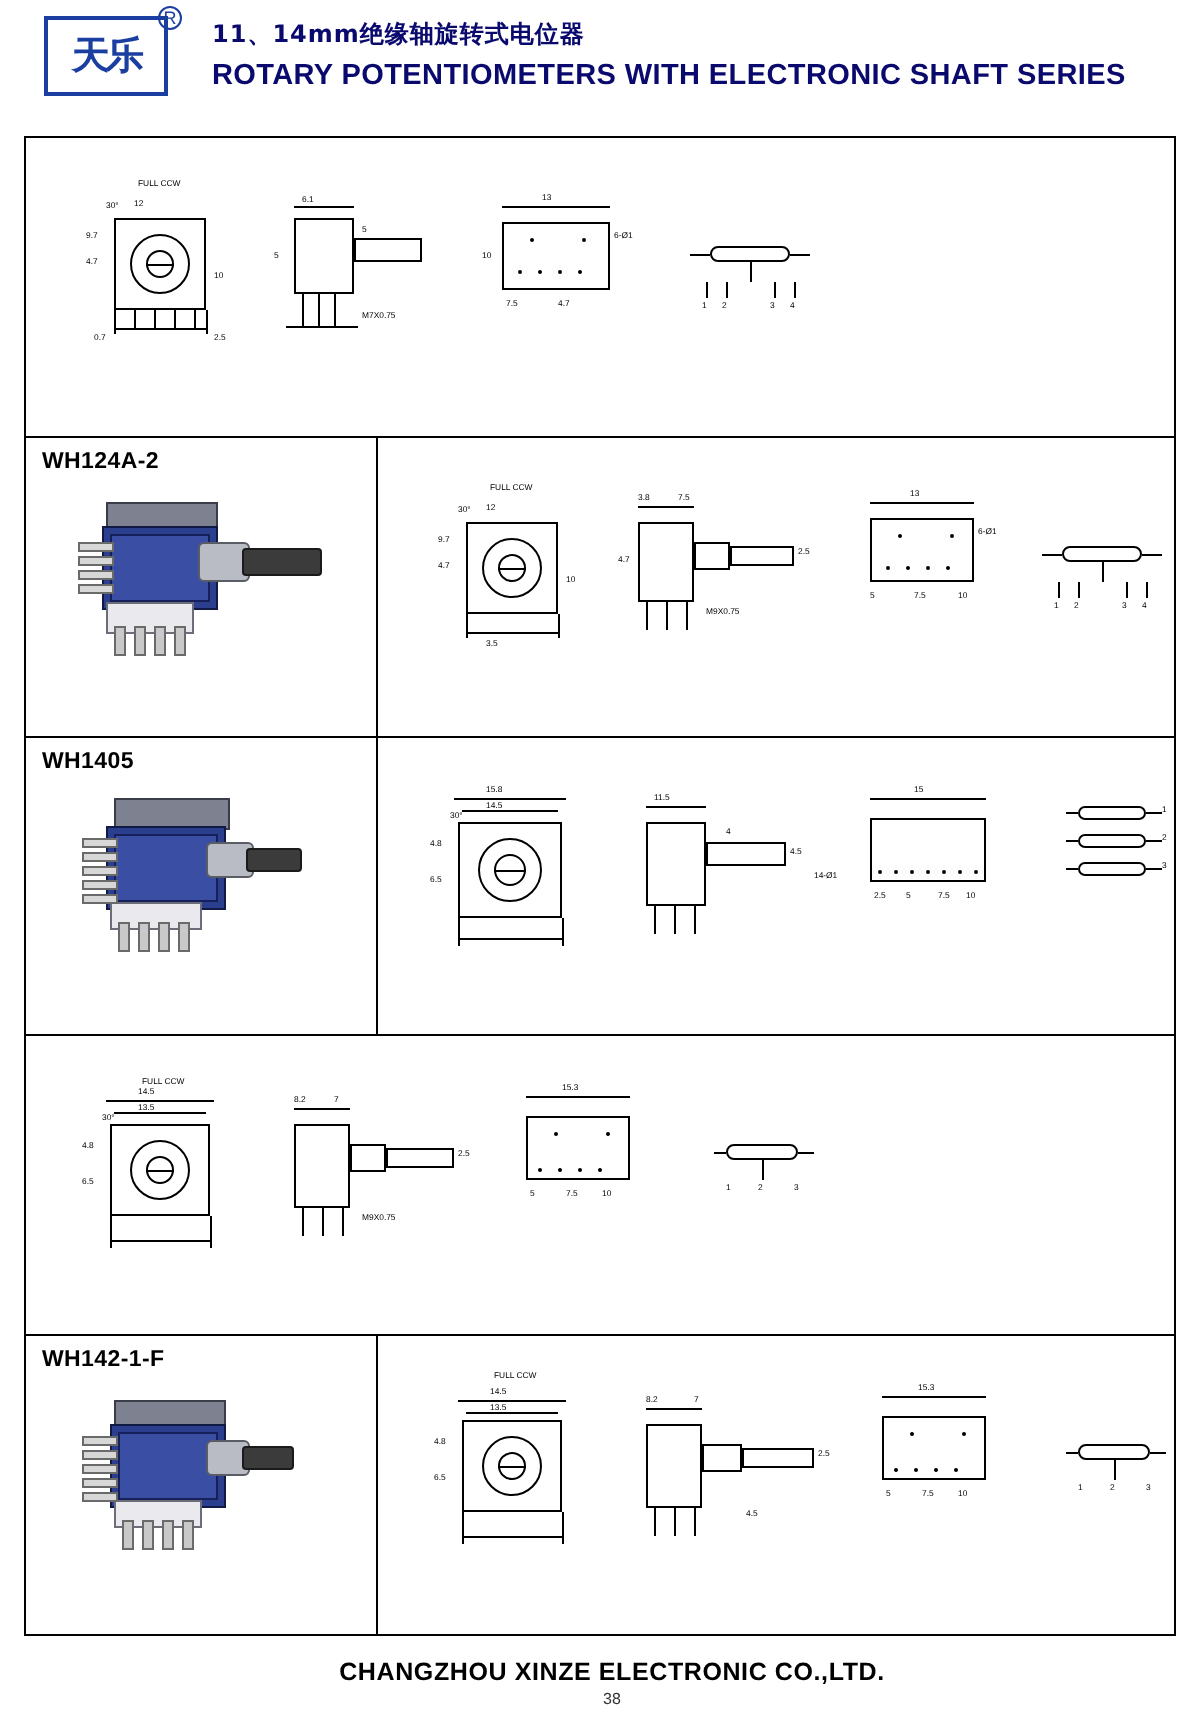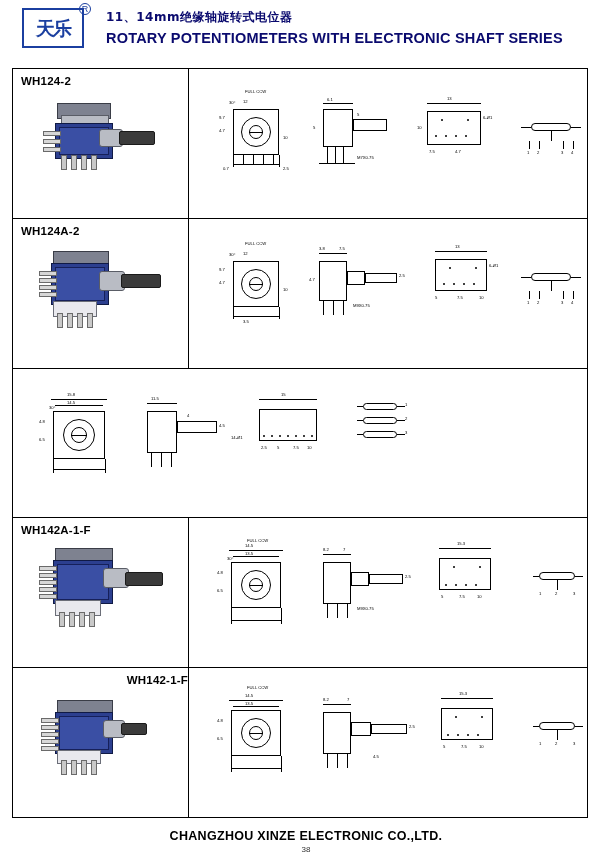--- a/index.html
+++ b/index.html
@@ -98,21 +98,21 @@
     box-sizing: border-box;
     display: flex;
     flex-direction: column;
   }
   .row {
     display: flex;
     flex: 1 1 0;
     border-bottom: 1px solid #000;
     min-height: 0;
   }
-  .row:last-child { border-bottom: none; text-align: right; }
+  .row:last-child { border-bottom: none; }
 
   .cell-model {
     width: 176px;
     flex: none;
     border-right: 1px solid #000;
     box-sizing: border-box;
     position: relative;
     padding: 6px 0 0 8px;
   }
   .model-label {
@@ -246,39 +246,20 @@
     </div>
     <div class="titles">
       <div class="title-cn">11、14mm绝缘轴旋转式电位器</div>
       <div class="title-en">ROTARY POTENTIOMETERS WITH ELECTRONIC SHAFT SERIES</div>
     </div>
   </div>
 
   <div class="table">
 
     <div class="row">
-      <div class="cell-model">
-        <div class="model-label">WH124-2</div>
-
-        <div class="photo">
-          <div class="ph body-mid" style="left:18px;top:8px;width:52px;height:14px;"></div>
-          <div class="ph body-grey" style="left:22px;top:20px;width:46px;height:10px;"></div>
-          <div class="ph body-blue" style="left:16px;top:28px;width:56px;height:34px;"></div>
-          <div class="ph body-blue2" style="left:20px;top:32px;width:48px;height:26px;"></div>
-          <div class="ph body-grey" style="left:60px;top:34px;width:22px;height:16px;border-radius:3px;"></div>
-          <div class="ph body-dark" style="left:80px;top:36px;width:34px;height:12px;border-radius:2px;"></div>
-          <div class="ph pin" style="left:22px;top:60px;"></div>
-          <div class="ph pin" style="left:32px;top:60px;"></div>
-          <div class="ph pin" style="left:42px;top:60px;"></div>
-          <div class="ph pin" style="left:52px;top:60px;"></div>
-          <div class="ph pin-h" style="left:4px;top:36px;"></div>
-          <div class="ph pin-h" style="left:4px;top:44px;"></div>
-          <div class="ph pin-h" style="left:4px;top:52px;"></div>
-        </div>
-      </div>
       <div class="cell-draw">
 
         <div class="dpanel" style="left:32px;top:26px;width:80px;height:80px;">
           <div class="rect-o" style="left:12px;top:14px;width:46px;height:46px;"></div>
           <div class="circ-o" style="left:20px;top:22px;width:30px;height:30px;"></div>
           <div class="circ-o" style="left:28px;top:30px;width:14px;height:14px;"></div>
           <div class="ln lnh" style="left:28px;top:37px;width:14px;"></div>
           <div class="ln lnv" style="left:12px;top:60px;height:12px;"></div>
           <div class="ln lnv" style="left:58px;top:60px;height:12px;"></div>
           <div class="ln lnh" style="left:12px;top:69px;width:46px;"></div>
@@ -420,20 +401,40 @@
           <div class="ln lnv" style="left:52px;top:32px;height:8px;"></div>
           <div class="dim" style="left:6px;top:41px;">1</div>
           <div class="dim" style="left:16px;top:41px;">2</div>
           <div class="dim" style="left:40px;top:41px;">3</div>
           <div class="dim" style="left:50px;top:41px;">4</div>
         </div>
       </div>
     </div>
 
     <div class="row">
+      <div class="cell-model">
+        <div class="model-label">WH1405</div>
+        <div class="photo">
+          <div class="ph body-mid" style="left:18px;top:4px;width:56px;height:14px;"></div>
+          <div class="ph body-blue" style="left:14px;top:18px;width:58px;height:40px;"></div>
+          <div class="ph body-blue2" style="left:18px;top:22px;width:50px;height:32px;"></div>
+          <div class="ph body-grey" style="left:64px;top:26px;width:22px;height:16px;border-radius:3px;"></div>
+          <div class="ph body-dark" style="left:84px;top:29px;width:26px;height:10px;border-radius:2px;"></div>
+          <div class="ph body-white" style="left:16px;top:56px;width:44px;height:12px;"></div>
+          <div class="ph pin" style="left:20px;top:66px;"></div>
+          <div class="ph pin" style="left:30px;top:66px;"></div>
+          <div class="ph pin" style="left:40px;top:66px;"></div>
+          <div class="ph pin" style="left:50px;top:66px;"></div>
+          <div class="ph pin-h" style="left:2px;top:24px;"></div>
+          <div class="ph pin-h" style="left:2px;top:31px;"></div>
+          <div class="ph pin-h" style="left:2px;top:38px;"></div>
+          <div class="ph pin-h" style="left:2px;top:45px;"></div>
+          <div class="ph pin-h" style="left:2px;top:52px;"></div>
+        </div>
+      </div>
       <div class="cell-draw">
         <div class="dpanel" style="left:28px;top:22px;width:90px;height:92px;">
           <div class="rect-o" style="left:12px;top:20px;width:52px;height:48px;"></div>
           <div class="circ-o" style="left:22px;top:28px;width:32px;height:32px;"></div>
           <div class="circ-o" style="left:30px;top:36px;width:16px;height:16px;"></div>
           <div class="ln lnh" style="left:30px;top:44px;width:16px;"></div>
           <div class="ln lnh" style="left:10px;top:8px;width:56px;"></div>
           <div class="ln lnh" style="left:14px;top:14px;width:48px;"></div>
           <div class="ln lnv" style="left:12px;top:68px;height:14px;"></div>
           <div class="ln lnv" style="left:64px;top:68px;height:14px;"></div>
@@ -483,40 +484,20 @@
           <div class="ln lnh" style="left:0px;top:37px;width:6px;"></div>
           <div class="ln lnh" style="left:40px;top:37px;width:8px;"></div>
           <div class="dim" style="left:48px;top:5px;">1</div>
           <div class="dim" style="left:48px;top:19px;">2</div>
           <div class="dim" style="left:48px;top:33px;">3</div>
         </div>
       </div>
     </div>
 
     <div class="row">
-      <div class="cell-model">
-        <div class="model-label">WH142A-1-F</div>
-        <div class="photo">
-          <div class="ph body-mid" style="left:16px;top:4px;width:56px;height:12px;"></div>
-          <div class="ph body-blue" style="left:14px;top:16px;width:58px;height:42px;"></div>
-          <div class="ph body-blue2" style="left:18px;top:20px;width:50px;height:34px;"></div>
-          <div class="ph body-grey" style="left:64px;top:24px;width:24px;height:18px;border-radius:3px;"></div>
-          <div class="ph body-dark" style="left:86px;top:28px;width:36px;height:12px;border-radius:2px;"></div>
-          <div class="ph body-white" style="left:16px;top:56px;width:44px;height:14px;"></div>
-          <div class="ph pin" style="left:20px;top:68px;"></div>
-          <div class="ph pin" style="left:30px;top:68px;"></div>
-          <div class="ph pin" style="left:40px;top:68px;"></div>
-          <div class="ph pin" style="left:50px;top:68px;"></div>
-          <div class="ph pin-h" style="left:0px;top:22px;"></div>
-          <div class="ph pin-h" style="left:0px;top:29px;"></div>
-          <div class="ph pin-h" style="left:0px;top:36px;"></div>
-          <div class="ph pin-h" style="left:0px;top:43px;"></div>
-          <div class="ph pin-h" style="left:0px;top:50px;"></div>
-        </div>
-      </div>
       <div class="cell-draw">
         <div class="dpanel" style="left:30px;top:22px;width:88px;height:94px;">
           <div class="rect-o" style="left:12px;top:22px;width:50px;height:46px;"></div>
           <div class="circ-o" style="left:22px;top:30px;width:30px;height:30px;"></div>
           <div class="circ-o" style="left:30px;top:38px;width:14px;height:14px;"></div>
           <div class="ln lnh" style="left:30px;top:45px;width:14px;"></div>
           <div class="ln lnh" style="left:10px;top:10px;width:54px;"></div>
           <div class="ln lnh" style="left:14px;top:16px;width:46px;"></div>
           <div class="ln lnv" style="left:12px;top:68px;height:16px;"></div>
           <div class="ln lnv" style="left:62px;top:68px;height:16px;"></div>

